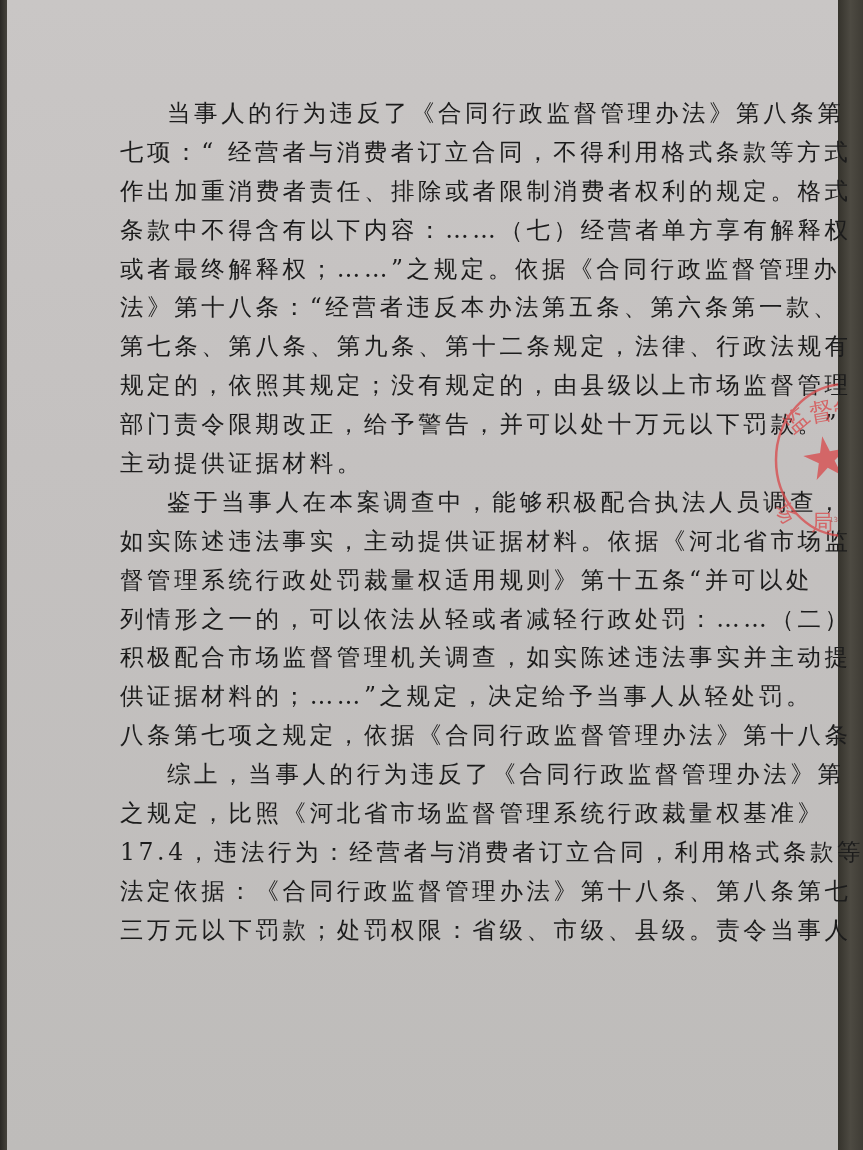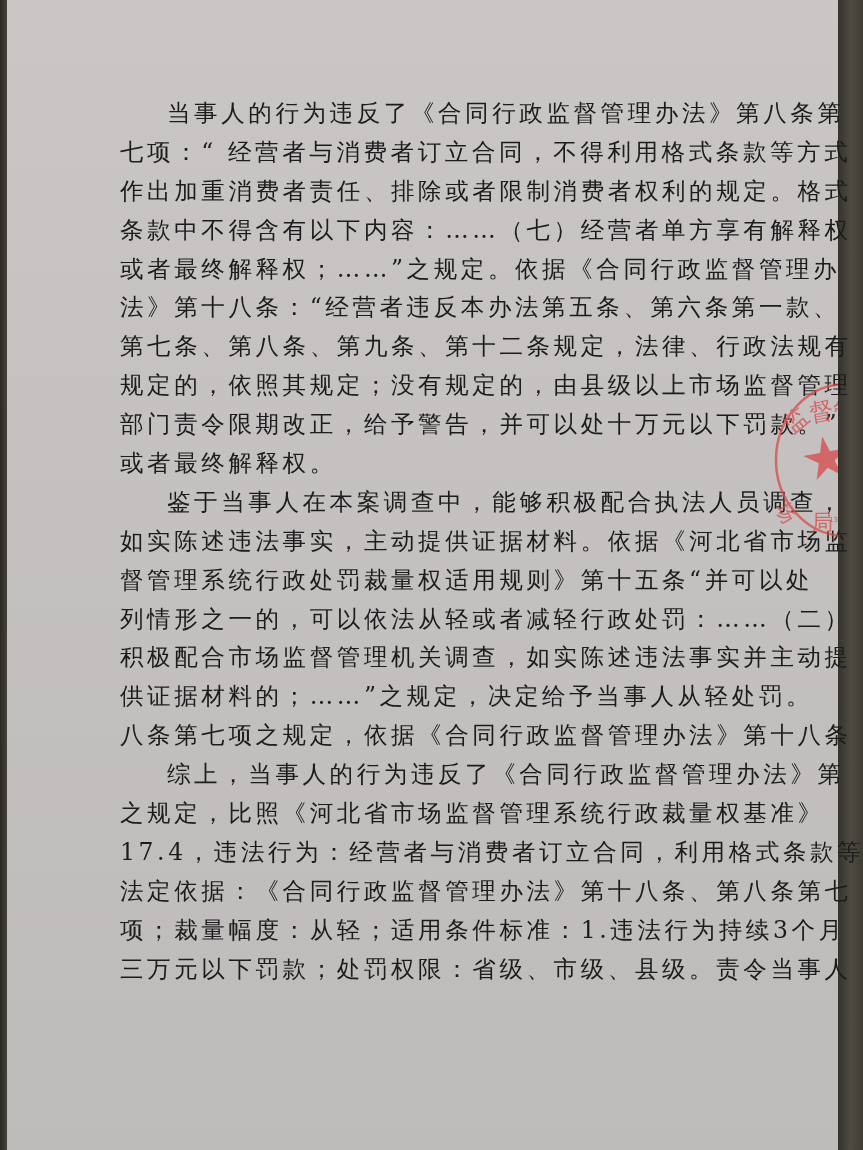--- a/index.html
+++ b/index.html
@@ -65,37 +65,36 @@
   <div>
     <div class="line indent">当事人的行为违反了《合同行政监督管理办法》第八条第</div>
     <div class="line">七项：“ 经营者与消费者订立合同，不得利用格式条款等方式</div>
     <div class="line">作出加重消费者责任、排除或者限制消费者权利的规定。格式</div>
     <div class="line">条款中不得含有以下内容：……（七）经营者单方享有解释权</div>
     <div class="line">或者最终解释权；……”之规定。依据《合同行政监督管理办</div>
     <div class="line">法》第十八条：“经营者违反本办法第五条、第六条第一款、</div>
     <div class="line">第七条、第八条、第九条、第十二条规定，法律、行政法规有</div>
     <div class="line">规定的，依照其规定；没有规定的，由县级以上市场监督管理</div>
     <div class="line">部门责令限期改正，给予警告，并可以处十万元以下罚款。”</div>
-    <div class="line">或者最终解释权。</div>
+    <div class="line">主动提供证据材料。</div>
   </div>
   <div>
     <div class="line indent">鉴于当事人在本案调查中，能够积极配合执法人员调查，</div>
     <div class="line">如实陈述违法事实，主动提供证据材料。依据《河北省市场监</div>
     <div class="line">督管理系统行政处罚裁量权适用规则》第十五条“并可以处</div>
     <div class="line">列情形之一的，可以依法从轻或者减轻行政处罚：……（二）</div>
     <div class="line">积极配合市场监督管理机关调查，如实陈述违法事实并主动提</div>
     <div class="line">供证据材料的；……”之规定，决定给予当事人从轻处罚。</div>
   </div>
   <div>
     <div class="line">八条第七项之规定，依据《合同行政监督管理办法》第十八条</div>
     <div class="line indent">综上，当事人的行为违反了《合同行政监督管理办法》第</div>
     <div class="line">之规定，比照《河北省市场监督管理系统行政裁量权基准》</div>
     <div class="line">17.4，违法行为：经营者与消费者订立合同，利用格式条款等</div>
     <div class="line">法定依据：《合同行政监督管理办法》第十八条、第八条第七</div>
-    <div class="line">项；裁量幅度：从轻；适用条件标准：1.违法行为持续3个月</div>
     <div class="line">三万元以下罚款；处罚权限：省级、市级、县级。责令当事人</div>
   </div>
 </div>
 
 <div class="stamp">
   <svg width="140" height="160" viewBox="0 0 140 160">
     <defs>
       <clipPath id="paperclip">
           <rect x="0" y="0" width="67" height="160"></rect>
         </clipPath>

